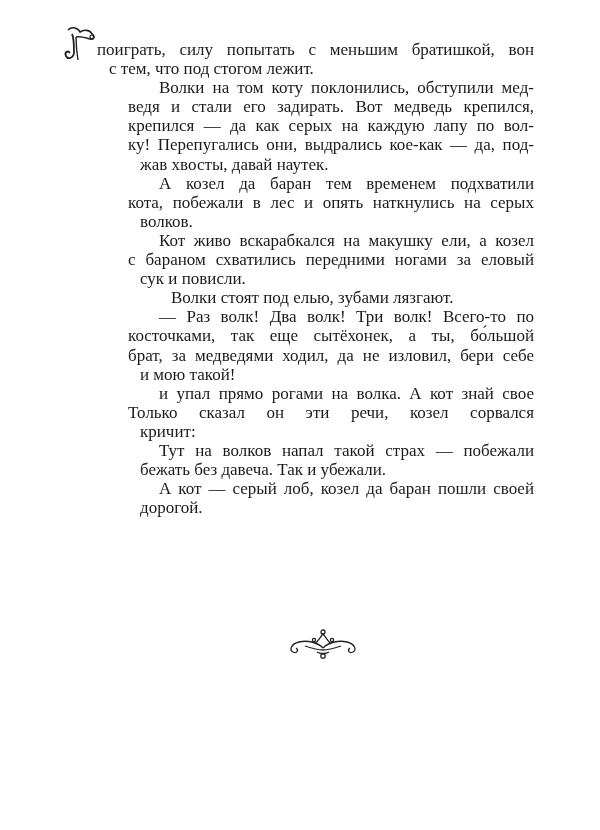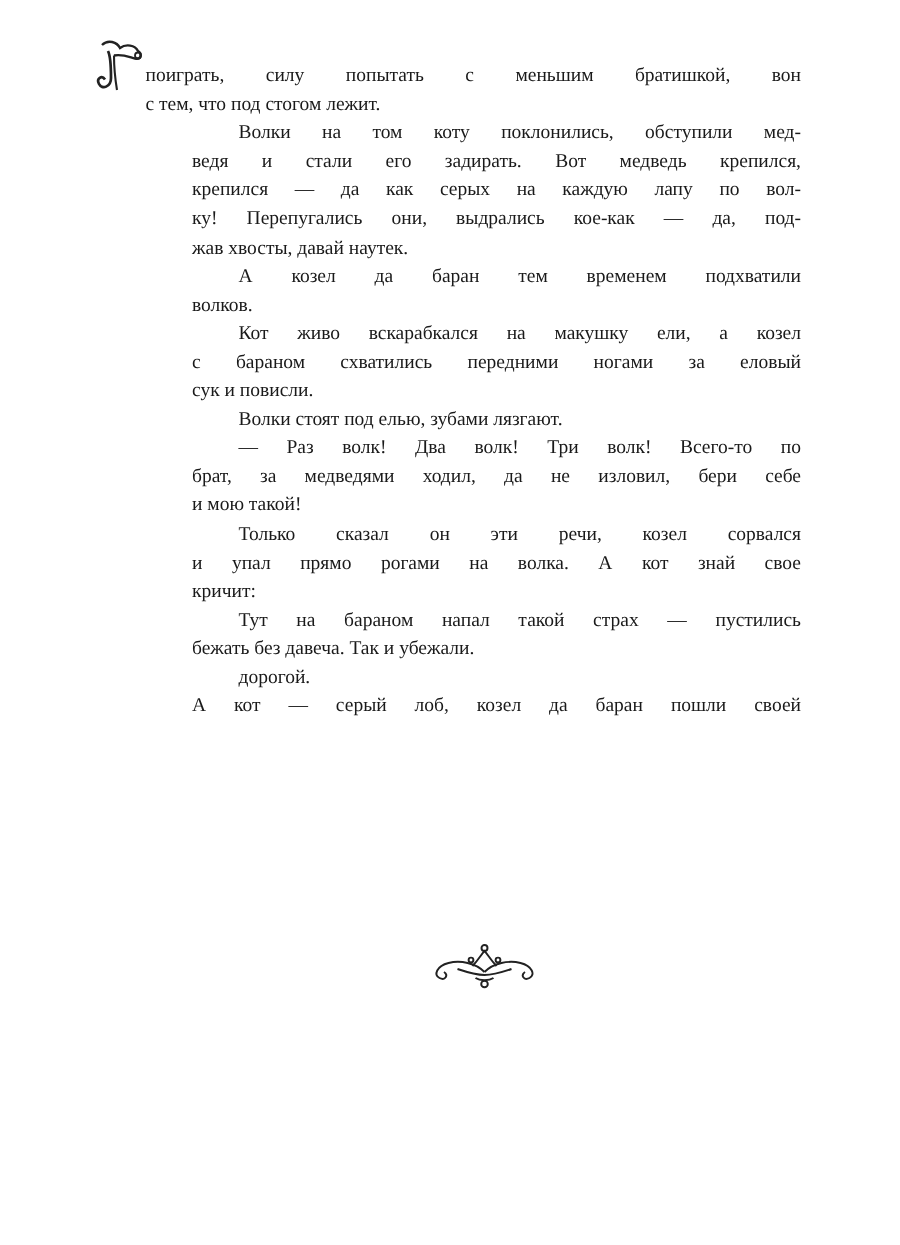--- a/index.html
+++ b/index.html
@@ -3,27 +3,27 @@
   <meta charset="utf-8">
   <style>
     html, body { margin:0; padding:0; background:#ffffff; }
     body { width:600px; height:830px; position:relative; overflow:hidden; }
     .page {
       position:absolute; left:0; top:0; width:600px; height:830px; background:#fff;
     }
     .text-block {
       position:absolute; left:97px; top:40px; width:437px;
       font-family: "Liberation Serif", "DejaVu Serif", serif;
-      font-size:13px; line-height:19.1px; color:#1a1a1a;
+      font-size:17px; line-height:19.1px; color:#1a1a1a;
       text-align:justify;
     }
     .para { margin:0; text-indent:31px; }
     .para.first { text-indent:0; }
     .line { display:block; text-align:justify; text-align-last:justify; white-space:nowrap; }
-    .line.last { text-align-last:left; }
+    .line.last { text-align-last:left;margin-left:12px; }
     .para .line:first-child { padding-left:31px; }
     .para.first .line:first-child { padding-left:0; }
     .dropcap {
       position:absolute; left:62px; top:24px; width:36px; height:38px;
     }
     .ornament {
       position:absolute; left:283px; top:628px; width:80px; height:32px;
     }
   </style>
 </head>
@@ -44,47 +44,49 @@
     </p>
     <p class="para">
       <span class="line">Волки на том коту поклонились, обступили мед-</span>
       <span class="line">ведя и стали его задирать. Вот медведь крепился,</span>
       <span class="line">крепился — да как серых на каждую лапу по вол-</span>
       <span class="line">ку! Перепугались они, выдрались кое-как — да, под-</span>
       <span class="line last">жав хвосты, давай наутек.</span>
     </p>
     <p class="para">
       <span class="line">А козел да баран тем временем подхватили</span>
+      <span class="line">кота, побежали в лес и опять наткнулись на серых</span>
       <span class="line last">волков.</span>
     </p>
     <p class="para">
       <span class="line">Кот живо вскарабкался на макушку ели, а козел</span>
       <span class="line">с бараном схватились передними ногами за еловый</span>
       <span class="line last">сук и повисли.</span>
     </p>
     <p class="para">
       <span class="line last">Волки стоят под елью, зубами лязгают.</span>
     </p>
     <p class="para">
       <span class="line">— Раз волк! Два волк! Три волк! Всего-то по</span>
+      <span class="line">косточками, так еще сытёхонек, а ты, бо́льшой</span>
       <span class="line">брат, за медведями ходил, да не изловил, бери себе</span>
       <span class="line last">и мою такой!</span>
     </p>
     <p class="para">
+      <span class="line">и упал прямо рогами на волка. А кот знай свое</span>
       <span class="line">Только сказал он эти речи, козел сорвался</span>
-      <span class="line">и упал прямо рогами на волка. А кот знай свое</span>
       <span class="line last">кричит:</span>
     </p>
     <p class="para">
-      <span class="line">Тут на бараном напал такой страх — пустились</span>
+      <span class="line">Тут на волков напал такой страх — побежали</span>
       <span class="line last">бежать без давеча. Так и убежали.</span>
     </p>
     <p class="para">
+      <span class="line">А кот — серый лоб, козел да баран пошли своей</span>
       <span class="line last">дорогой.</span>
-      <span class="line">А кот — серый лоб, козел да баран пошли своей</span>
     </p>
   </div>
 
   <svg class="ornament" viewBox="0 0 80 32">
     <g fill="none" stroke="#222" stroke-width="1.3">
       <path d="M40 20 C34 14, 24 12, 16 14 C8 16, 6 22, 10 24 C14 26, 16 22, 13 20"></path>
       <path d="M40 20 C46 14, 56 12, 64 14 C72 16, 74 22, 70 24 C66 26, 64 22, 67 20"></path>
       <path d="M22 18 C28 20, 34 22, 40 22 C46 22, 52 20, 58 18"></path>
       <path d="M32 16 C36 12, 38 8, 40 6 C42 8, 44 12, 48 16"></path>
       <circle cx="40" cy="4" r="2"></circle>

